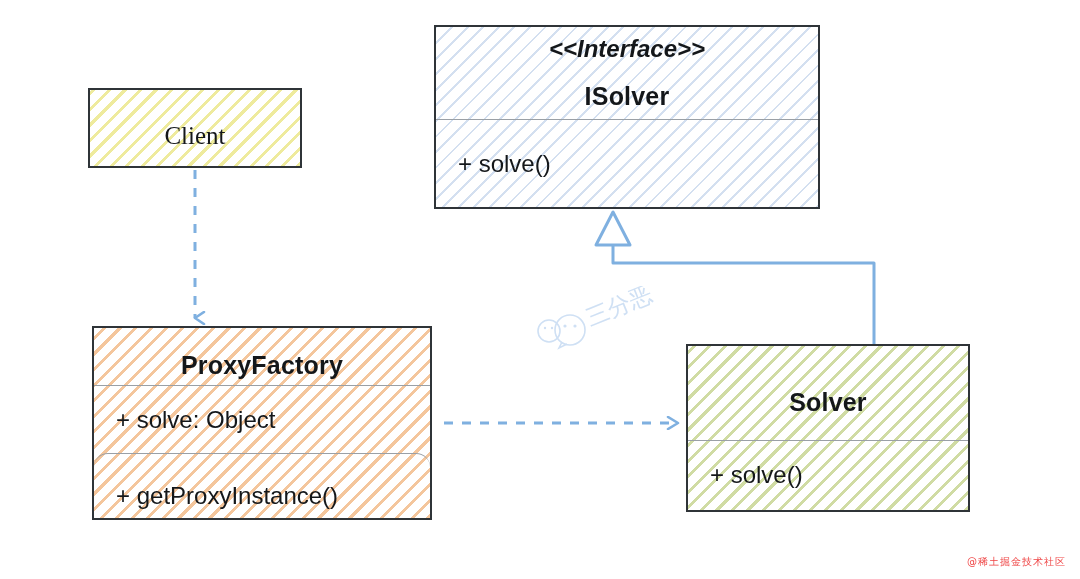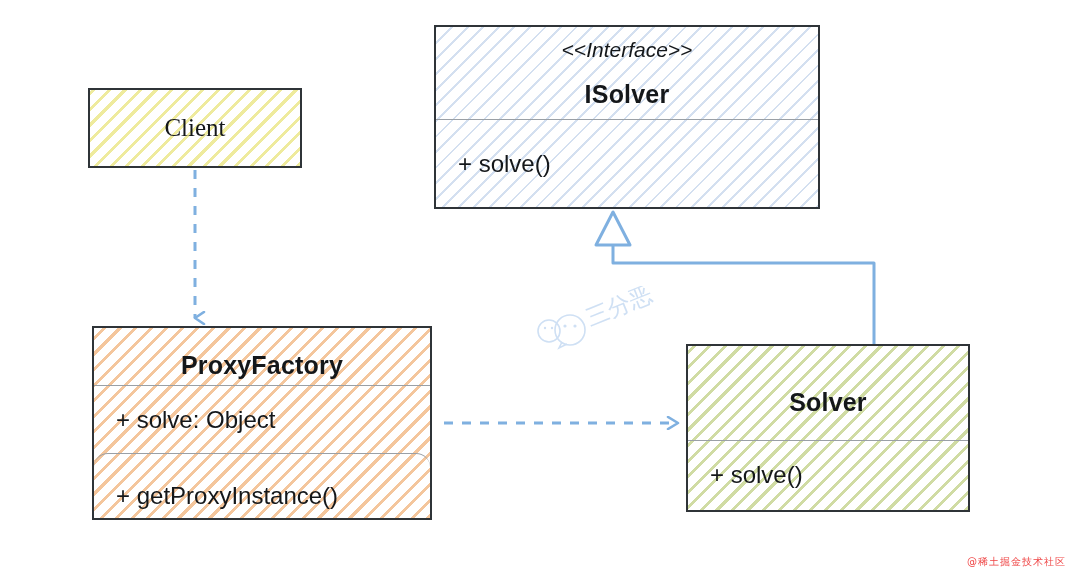--- a/index.html
+++ b/index.html
@@ -58,22 +58,22 @@
     margin-top: 18px;
   }
   .member-text {
     font-size: 24px;
     color: #14171a;
     line-height: 1.15;
     white-space: nowrap;
   }
   .stereotype-text {
     font-style: italic;
-    font-weight: normal;
-    font-size: 21px;
+    font-weight: bold;
+    font-size: 24px;
     color: #14171a;
     line-height: 1.2;
     text-align: center;
   }
   .serif-title {
     font-family: "Liberation Serif", serif;
     font-weight: normal;
     font-size: 25px;
     color: #14171a;
   }
@@ -119,21 +119,21 @@
   
   #box-isolver {
     left: 434px; top: 25px; width: 386px; height: 184px;
   }
   #box-isolver .r1 { height: 92px; flex-direction: column; justify-content: center; }
   #box-isolver .r2 { height: 89px; }
 
   #box-client {
     left: 88px; top: 88px; width: 214px; height: 80px;
   }
-  #box-client .r1 { height: 75px; }
+  #box-client .r1 { height: 75px; margin-top: 8px; }
 
   #box-proxyfactory {
     left: 92px; top: 326px; width: 340px; height: 194px;
   }
   #box-proxyfactory .r1 { height: 57px; }
   #box-proxyfactory .r2 { height: 68px; }
   #box-proxyfactory .r3 { height: 84px; border-radius: 14px; }
 
   #box-solver {
     left: 686px; top: 344px; width: 284px; height: 168px;

